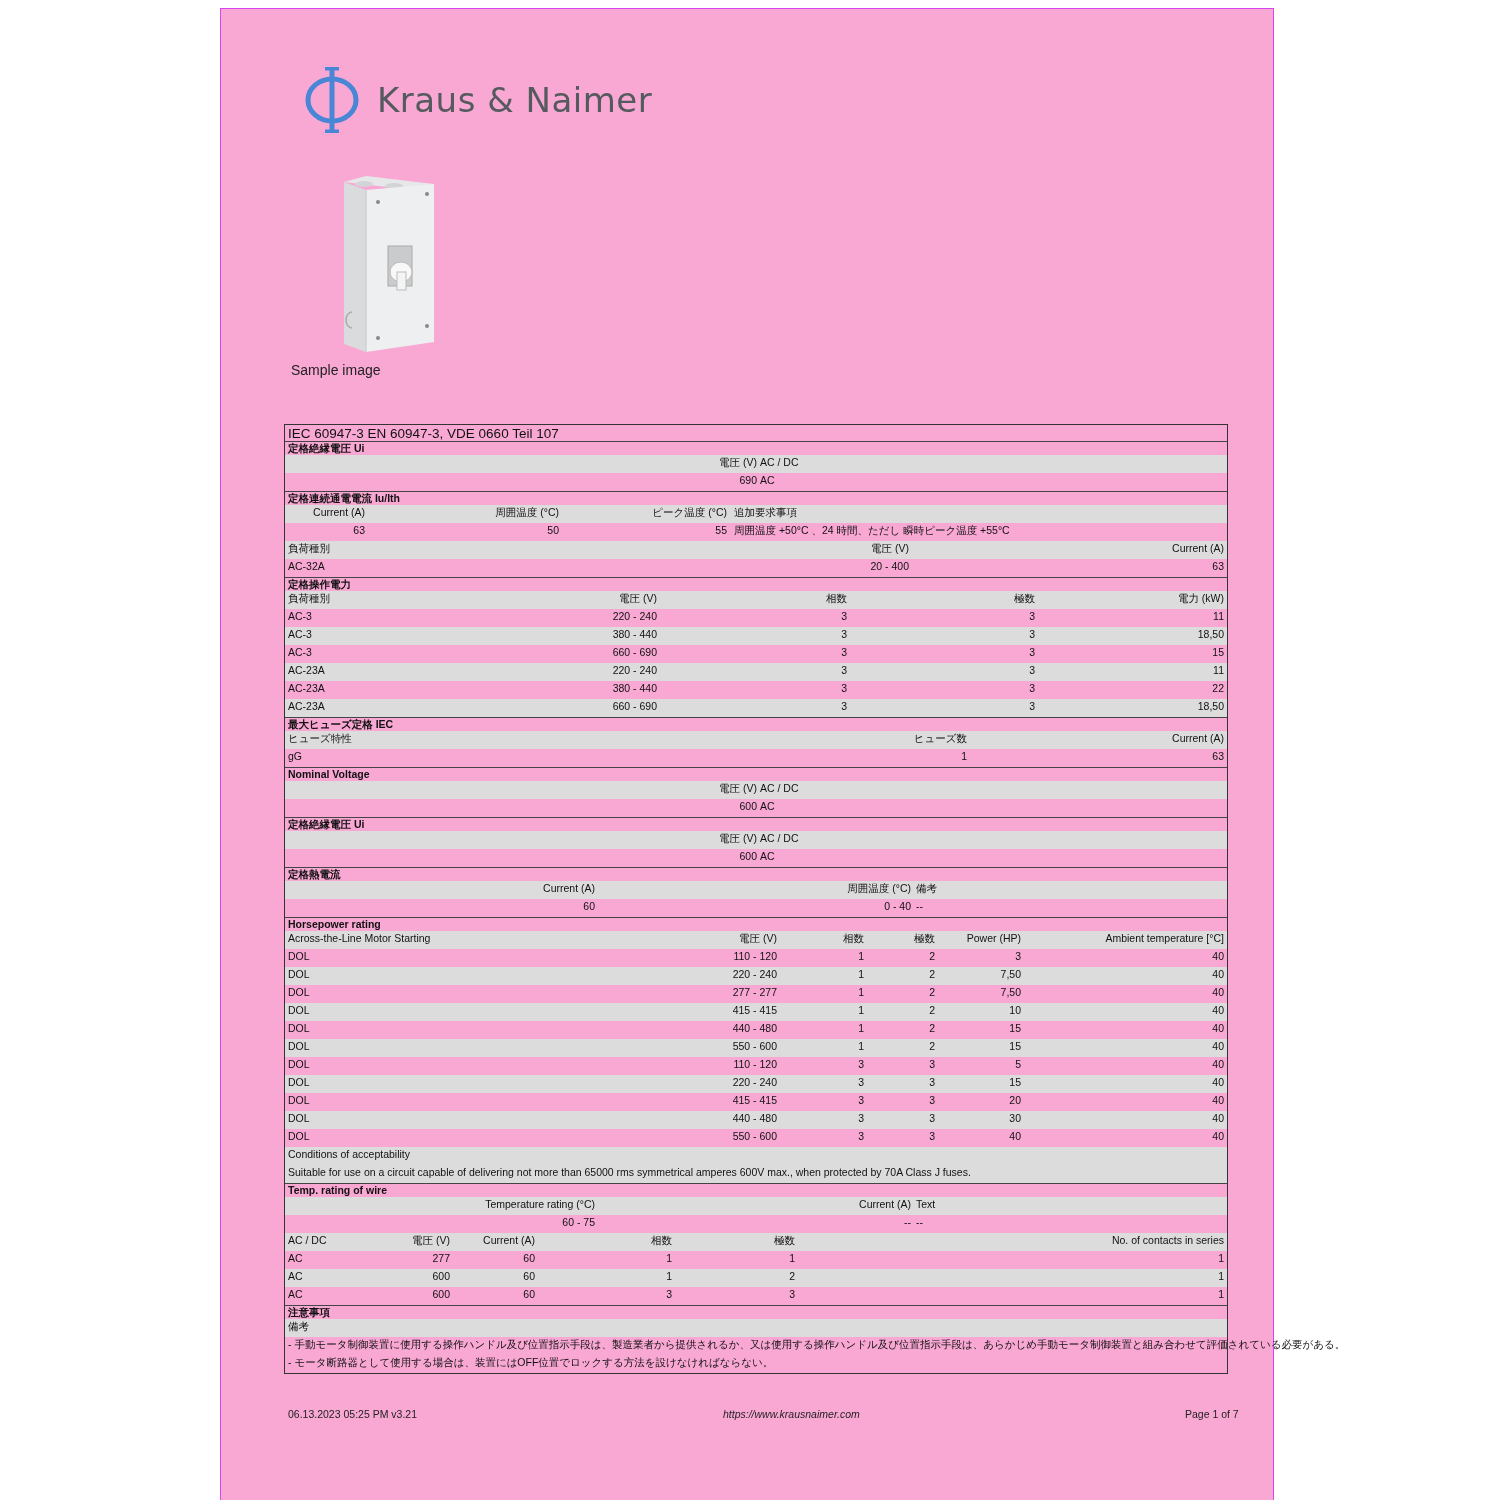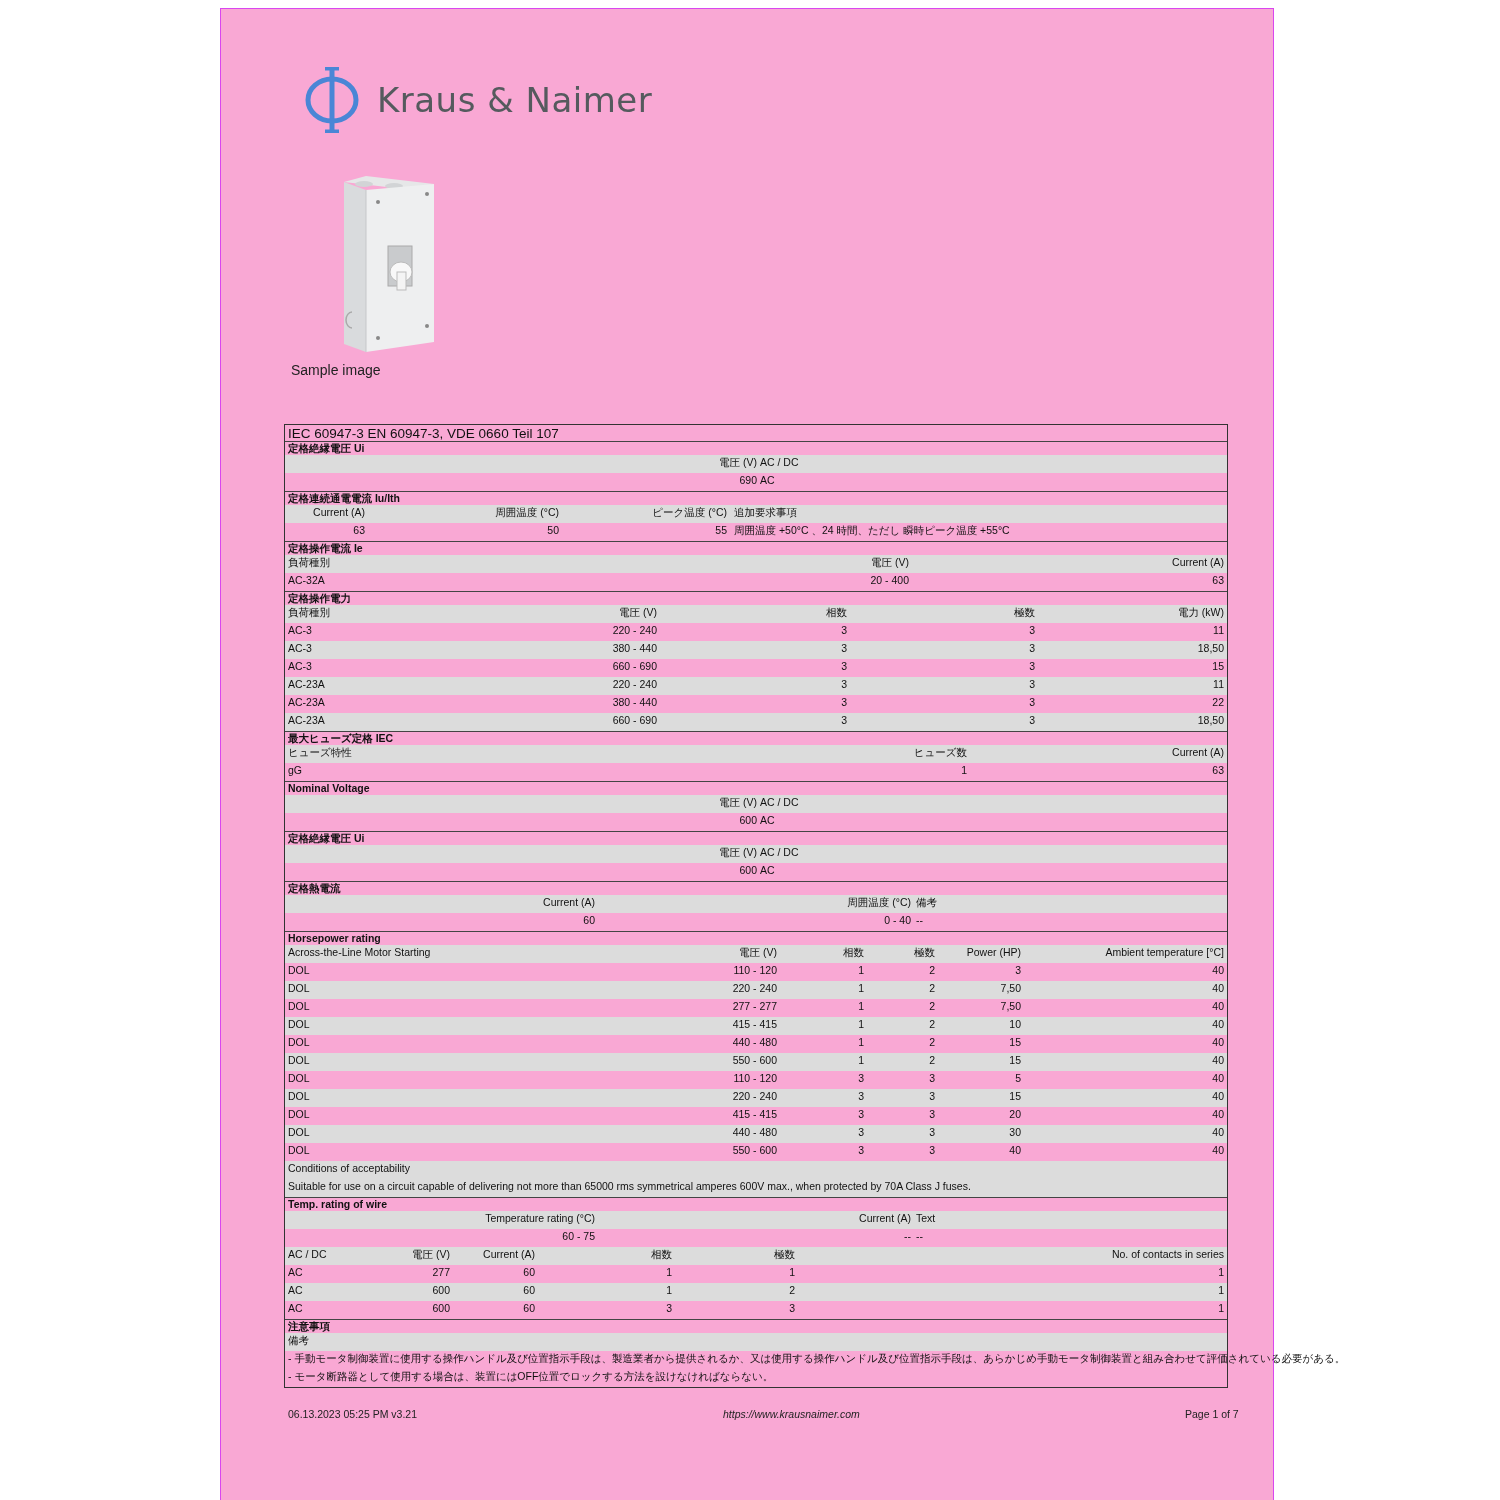--- a/index.html
+++ b/index.html
@@ -85,23 +85,20 @@
       <span class="c r" style="right:500px">ピーク温度 (°C)</span>
       <span class="c" style="left:449px">追加要求事項</span>
     </div>
     <div class="row">
       <span class="c r" style="right:862px">63</span>
       <span class="c r" style="right:668px">50</span>
       <span class="c r" style="right:500px">55</span>
       <span class="c" style="left:449px">周囲温度 +50°C 、24 時間、ただし 瞬時ピーク温度 +55°C</span>
     </div>
 
-    <div class="row sec">
-        <span class="c" style="left:3px">定格操作電流 Ie</span>
-      </div>
     <div class="row gray">
       <span class="c" style="left:3px">負荷種別</span>
       <span class="c r" style="right:318px">電圧 (V)</span>
       <span class="c r" style="right:3px">Current (A)</span>
     </div>
     <div class="row">
       <span class="c" style="left:3px">AC-32A</span>
       <span class="c r" style="right:318px">20 - 400</span>
       <span class="c r" style="right:3px">63</span>
     </div>

